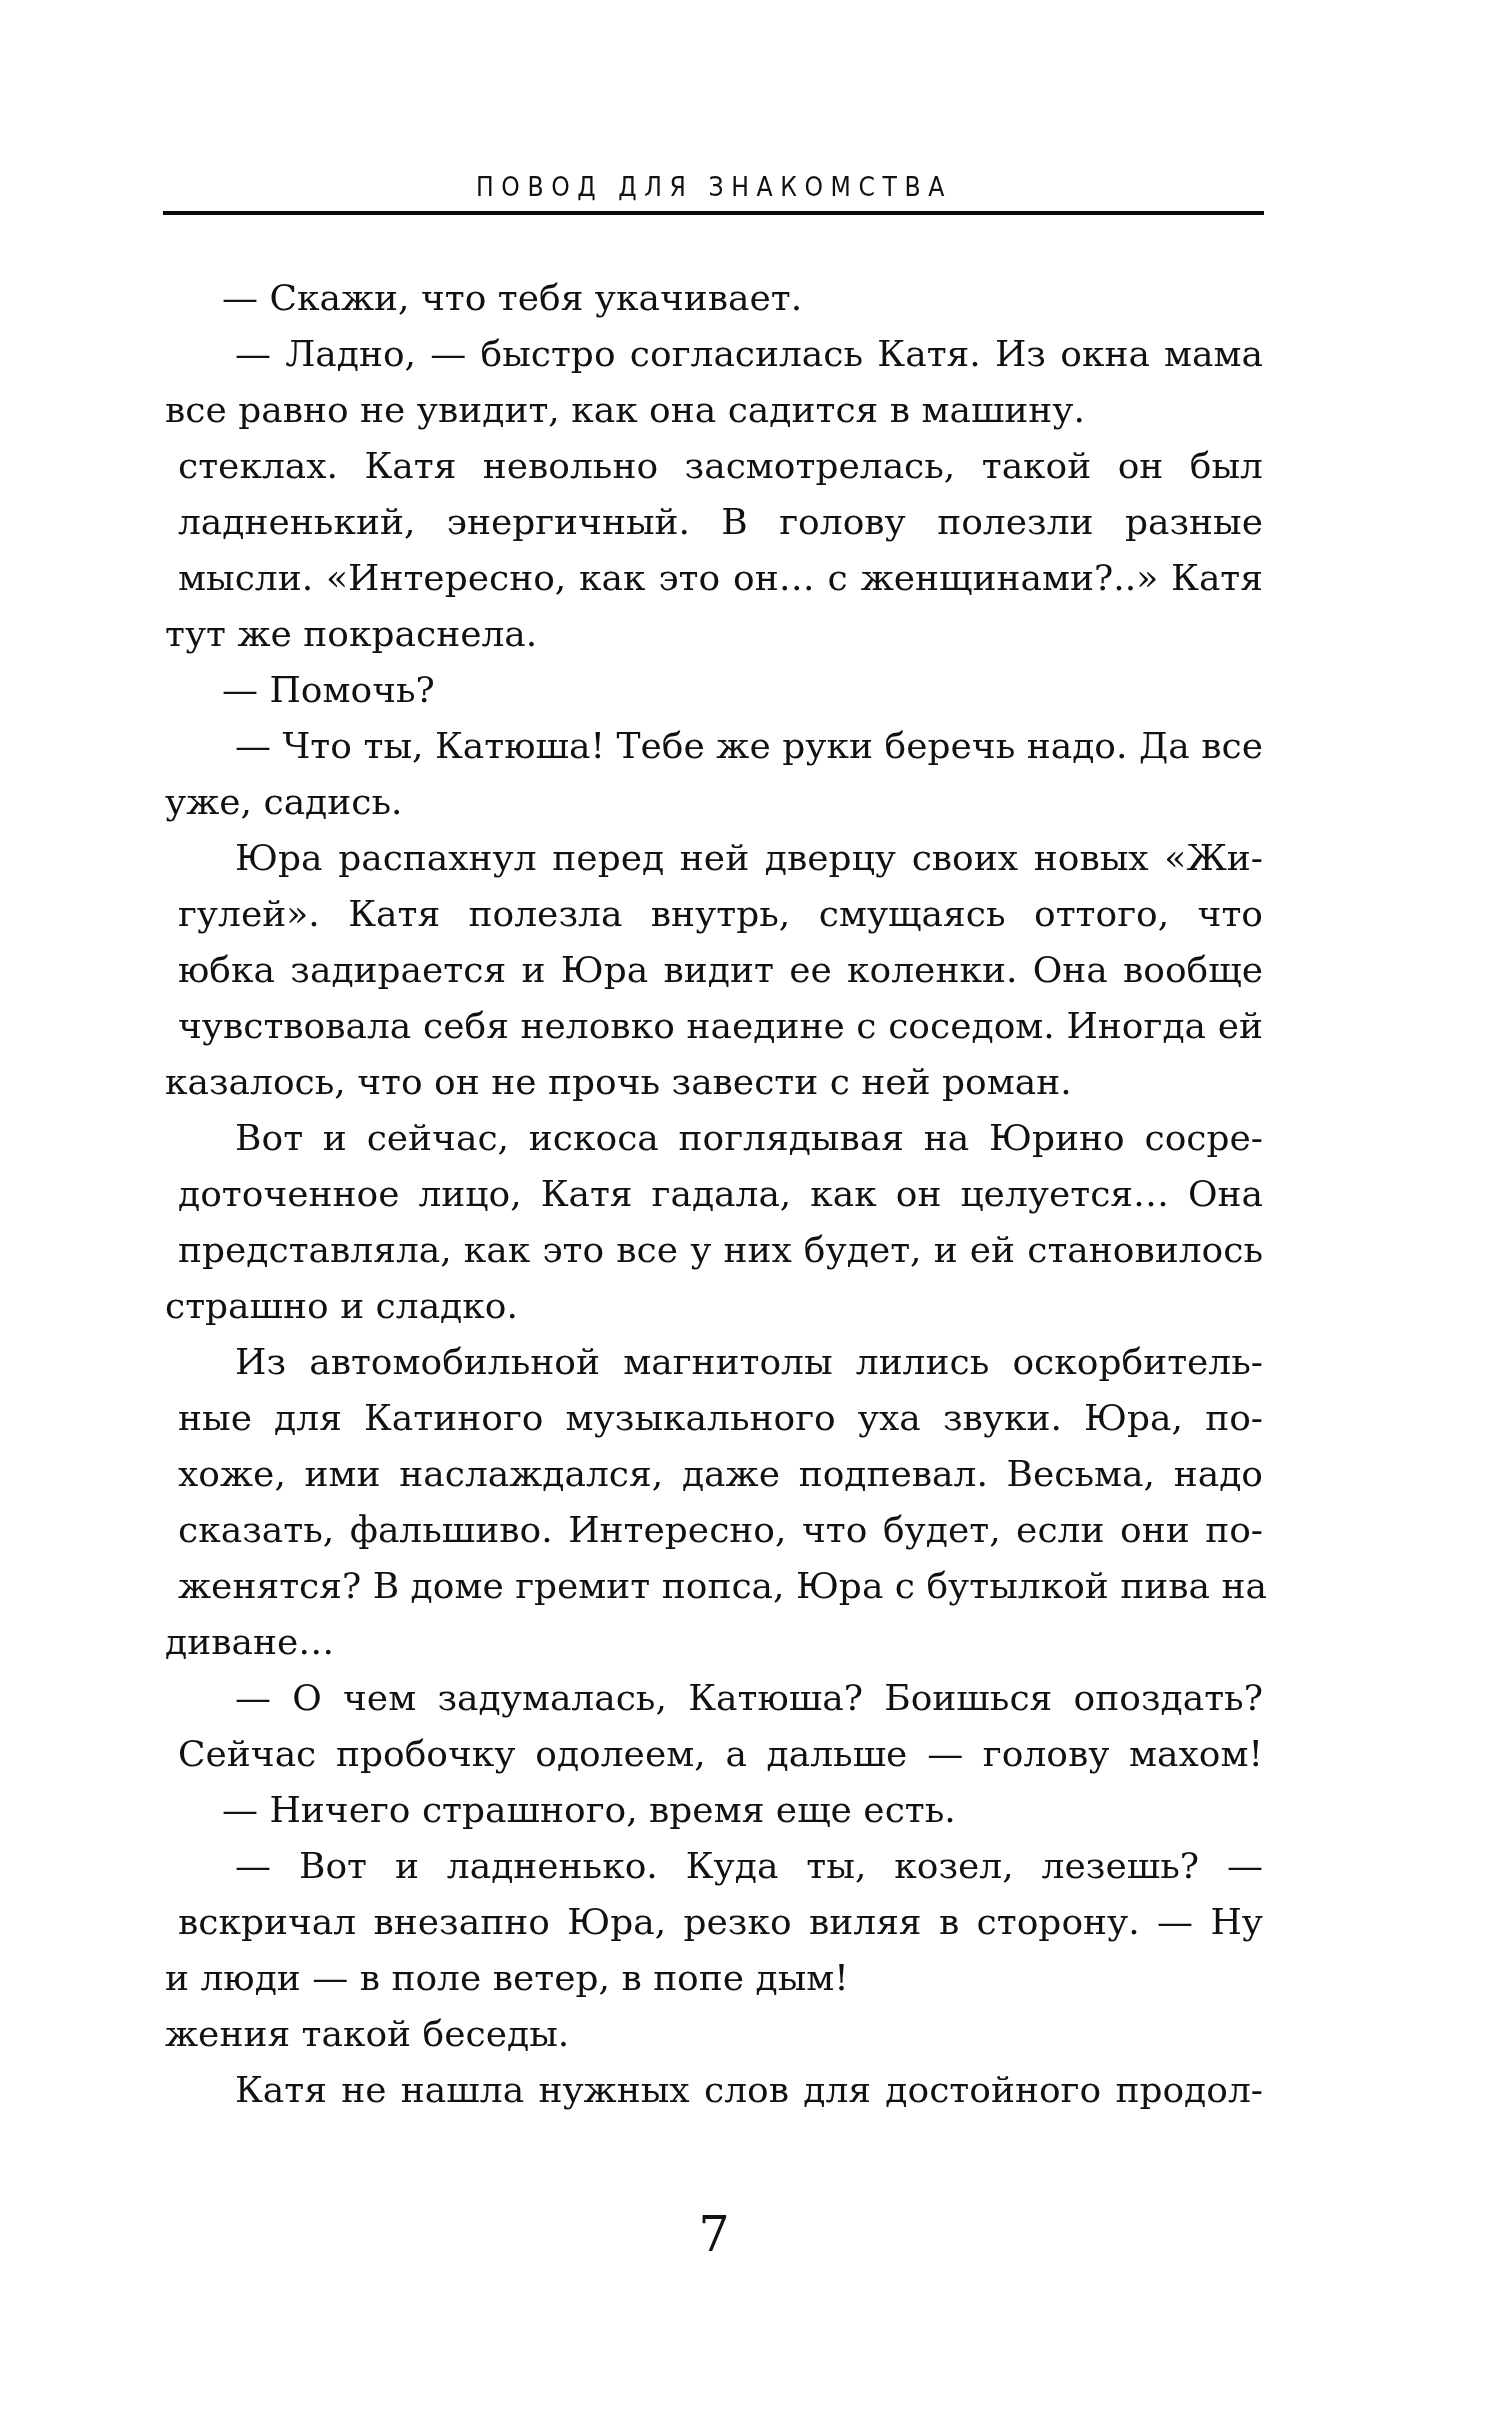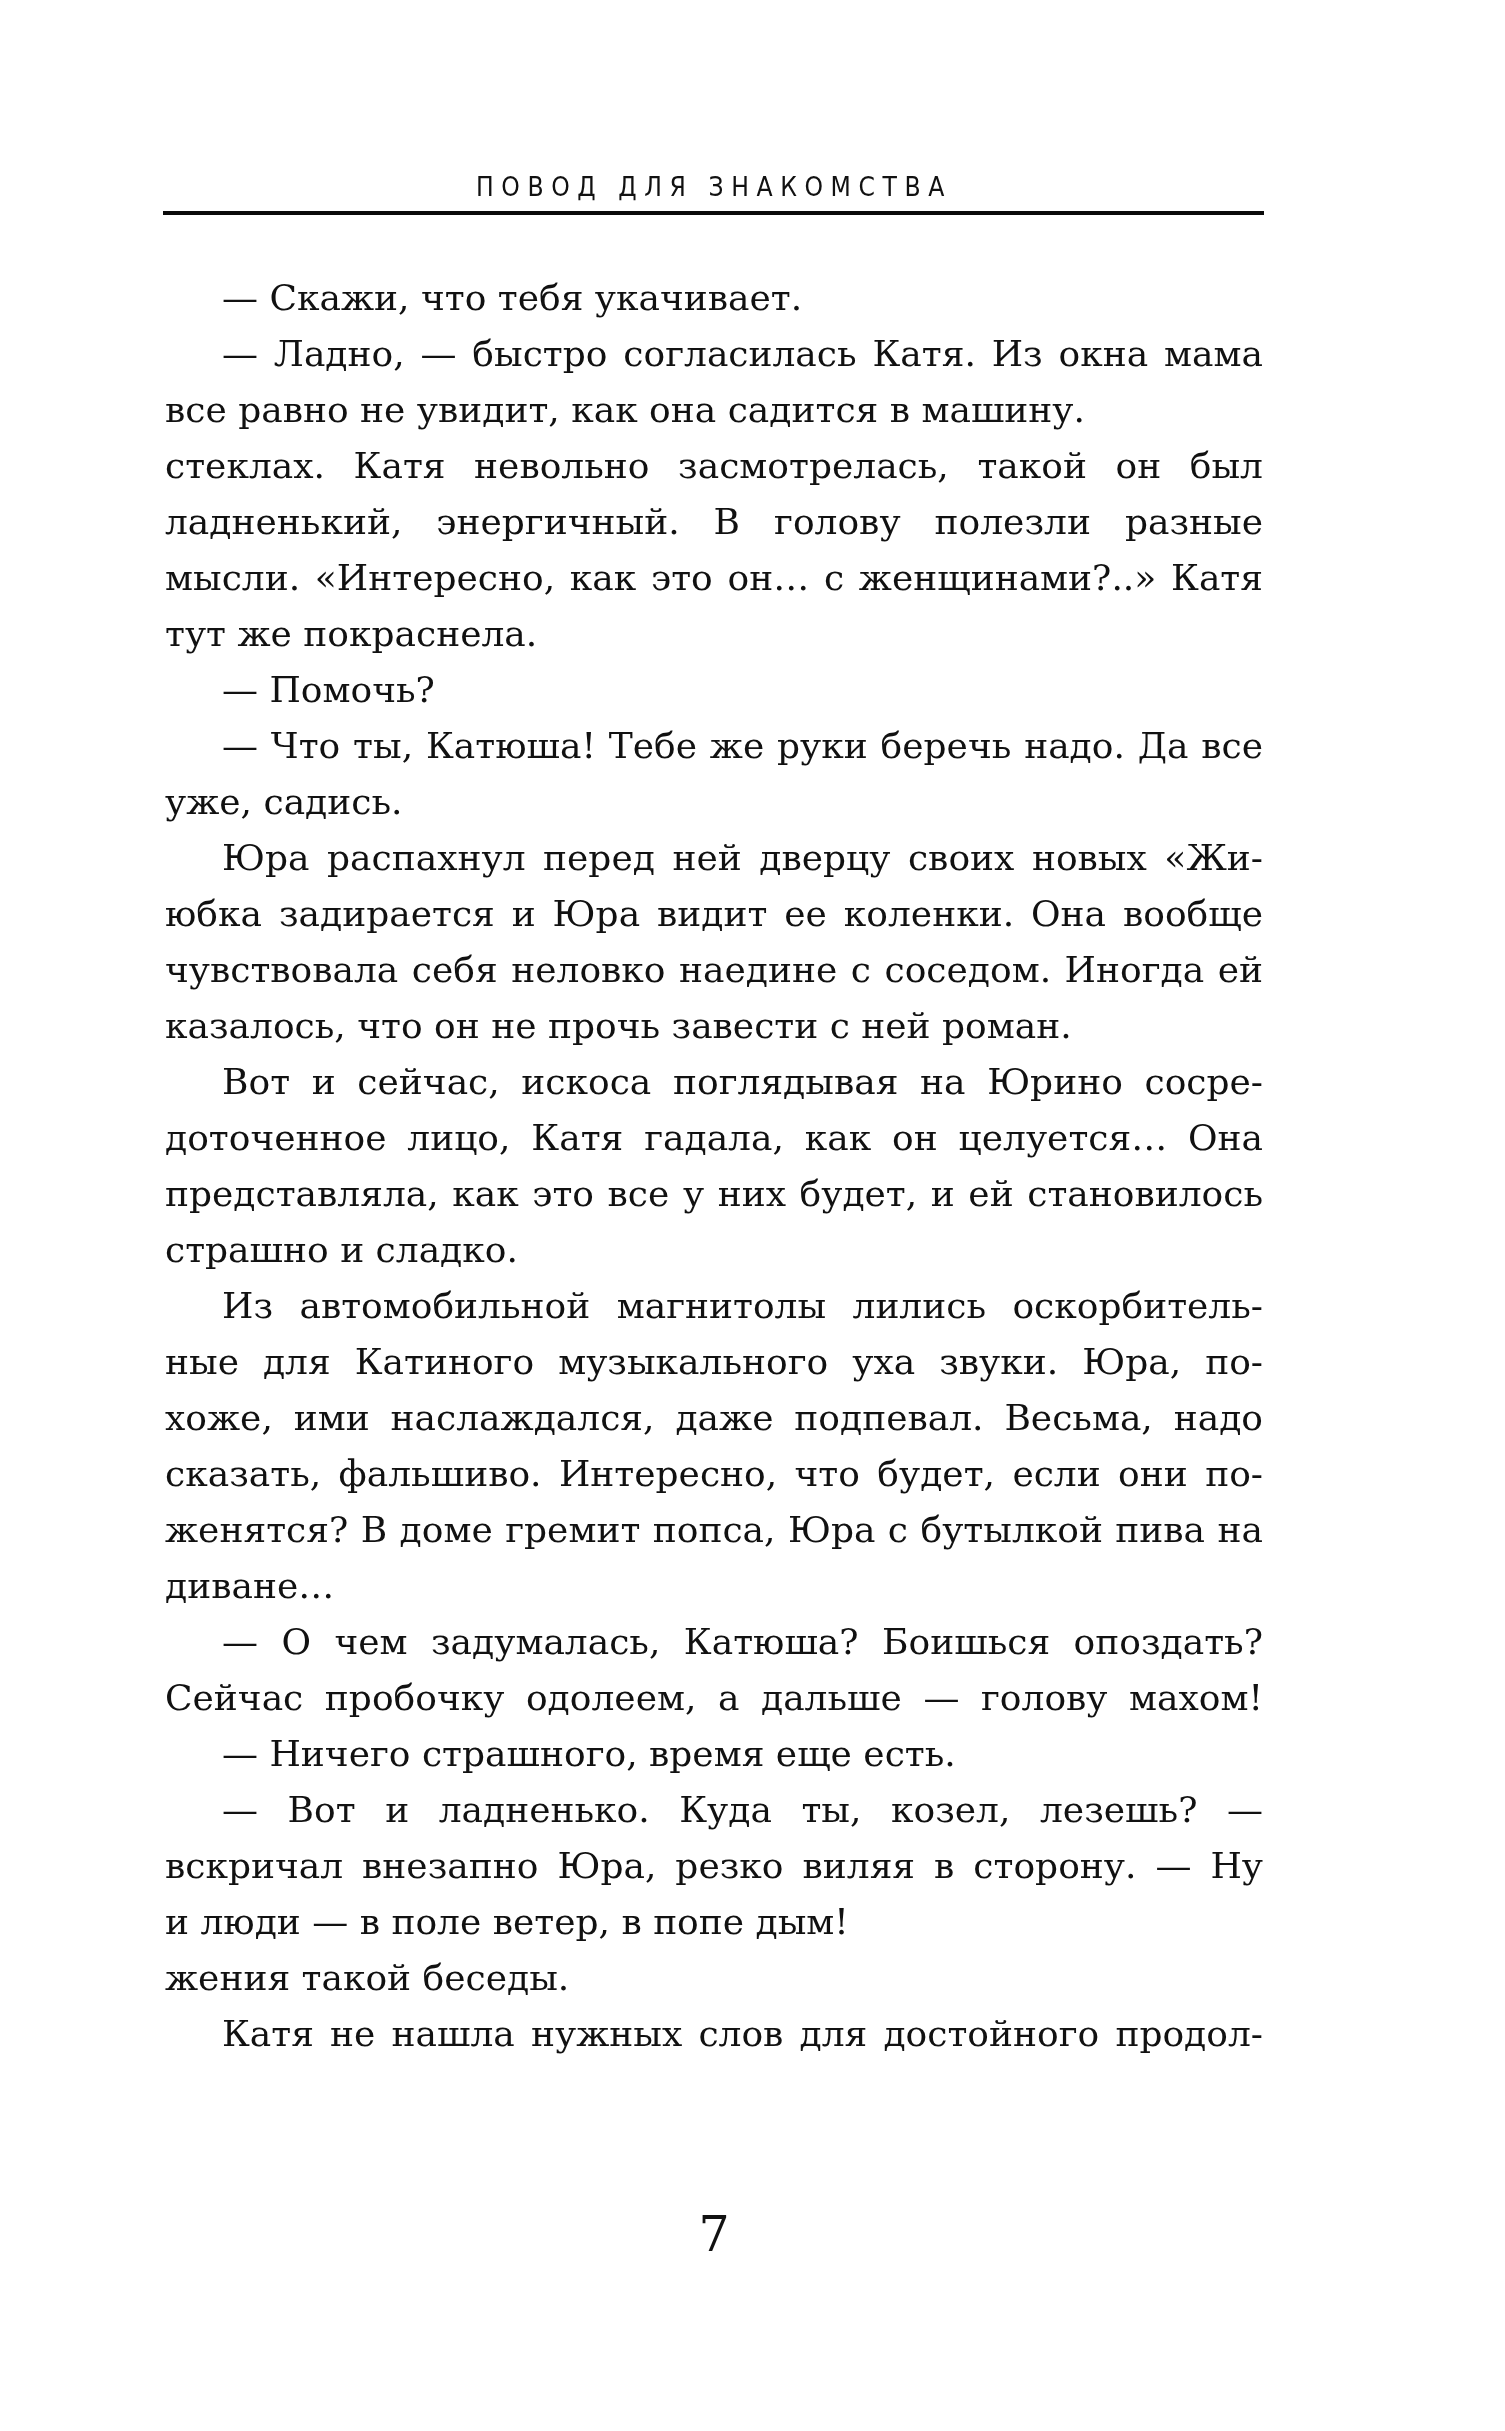--- a/index.html
+++ b/index.html
@@ -49,20 +49,21 @@
     }
     .line {
       display: block;
       height: 56px;
       white-space: nowrap;
       overflow: visible;
     }
     .line.justify {
       text-align: justify;
       text-align-last: justify;
+      margin-left: 13px;
     }
     .line.indent {
       padding-left: 57px;
     }
     .page-number {
       position: absolute;
       left: 165px;
       width: 1098px;
       top: 2207px;
       text-align: center;
@@ -83,20 +84,21 @@
     <span class="line indent justify">— Ладно, — быстро согласилась Катя. Из окна мама</span>
     <span class="line">все равно не увидит, как она садится в машину.</span>
     <span class="line justify">стеклах. Катя невольно засмотрелась, такой он был</span>
     <span class="line justify">ладненький, энергичный. В голову полезли разные</span>
     <span class="line justify">мысли. «Интересно, как это он… с женщинами?..» Катя</span>
     <span class="line">тут же покраснела.</span>
     <span class="line indent">— Помочь?</span>
     <span class="line indent justify">— Что ты, Катюша! Тебе же руки беречь надо. Да все</span>
     <span class="line">уже, садись.</span>
     <span class="line indent justify">Юра распахнул перед ней дверцу своих новых «Жи-</span>
+    <span class="line justify">гулей». Катя полезла внутрь, смущаясь оттого, что</span>
     <span class="line justify">юбка задирается и Юра видит ее коленки. Она вообще</span>
     <span class="line justify">чувствовала себя неловко наедине с соседом. Иногда ей</span>
     <span class="line">казалось, что он не прочь завести с ней роман.</span>
     <span class="line indent justify">Вот и сейчас, искоса поглядывая на Юрино сосре-</span>
     <span class="line justify">доточенное лицо, Катя гадала, как он целуется… Она</span>
     <span class="line justify">представляла, как это все у них будет, и ей становилось</span>
     <span class="line">страшно и сладко.</span>
     <span class="line indent justify">Из автомобильной магнитолы лились оскорбитель-</span>
     <span class="line justify">ные для Катиного музыкального уха звуки. Юра, по-</span>
     <span class="line justify">хоже, ими наслаждался, даже подпевал. Весьма, надо</span>

